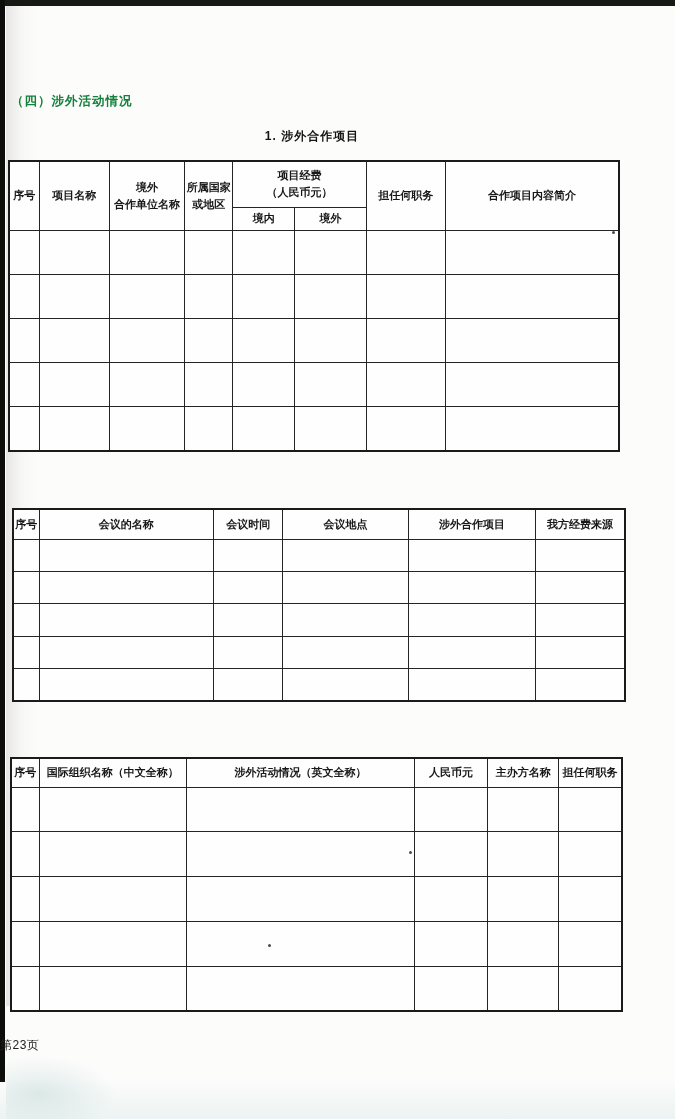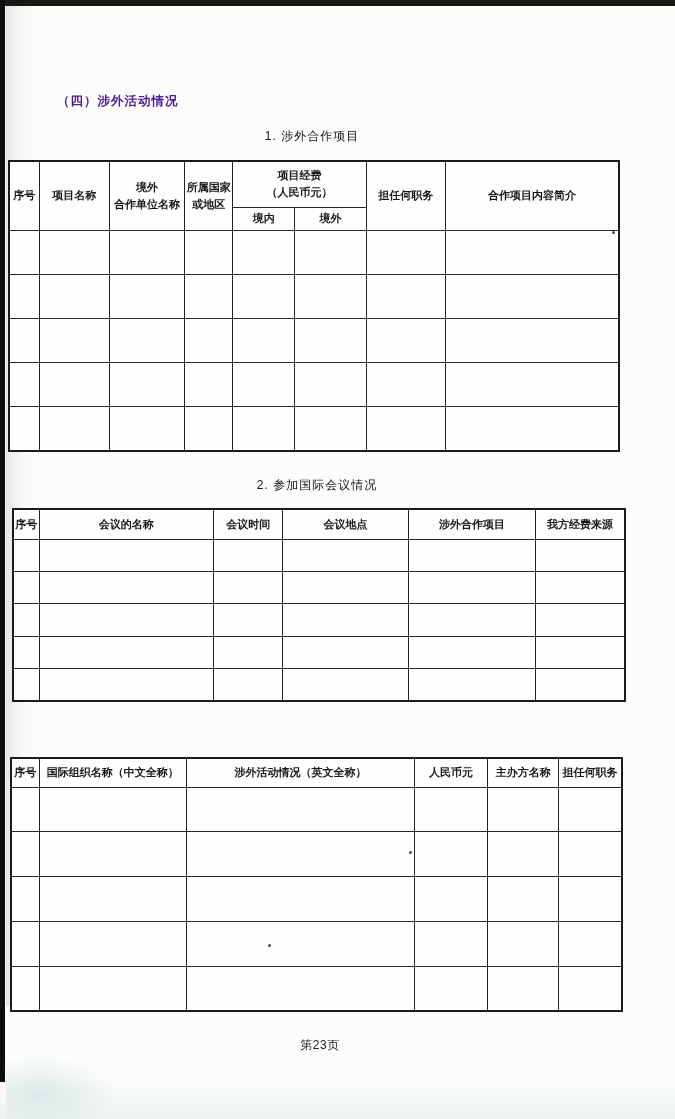--- a/index.html
+++ b/index.html
@@ -33,25 +33,25 @@
   .tint-bottom-left {
     position: absolute; left: 6px; top: 1055px; width: 110px; height: 64px;
     background: radial-gradient(ellipse at 30% 60%, rgba(198,219,218,0.55), rgba(198,219,218,0) 70%);
   }
   .speck {
     position: absolute; width: 3px; height: 3px; border-radius: 50%;
     background: #4a4a4a;
   }
   .section-heading {
     position: absolute; left: 11px; top: 93px;
-    font-size: 12.5px; font-weight: bold; letter-spacing: 1px; color: #4c1d95; margin-left: 46px;
+    font-size: 12.5px; font-weight: bold; letter-spacing: 1px; color: #15803d;
   }
   .caption {
     position: absolute; text-align: center;
-    font-size: 12px; font-weight: normal; letter-spacing: 1px; color: #141414;
+    font-size: 12px; font-weight: bold; letter-spacing: 1px; color: #141414;
   }
   .caption-1 { left: 8px;  top: 128px; width: 608px; }
   .caption-2 { left: 12px; top: 477px; width: 610px; }
   .caption-3 { left: 10px; top: 728px; width: 609px; }
   table.doc-table {
     position: absolute;
     border-collapse: collapse;
     table-layout: fixed;
     background: #fefefe;
     border: 2.2px solid #1b1b1b;
@@ -66,21 +66,21 @@
     white-space: pre-line;
     line-height: 1.55;
     padding: 0 1px;
     overflow: hidden;
   }
   .t1 { left: 8px;  top: 160px; width: 612px; }
   .t2 { left: 12px; top: 508px; width: 614px; }
   .t3 { left: 10px; top: 757px; width: 613px; }
   .footer {
     position: absolute; left: 0; top: 1037px; width: 640px;
-    text-align: center; font-size: 12px; color: #222;
+    text-align: left; font-size: 12px; color: #222;
     letter-spacing: 0.5px;
   }
 </style>
 </head>
 <body>
 
 <div class="page">
 
   <div class="edge-top"></div>
   <div class="edge-left"></div>
@@ -167,21 +167,20 @@
           <td></td>
           <td></td>
           <td></td>
           <td></td>
           <td></td>
           <td></td>
         </tr>
       </tbody>
     </table>
 
-  <div class="caption caption-2">2. 参加国际会议情况</div>
   <table class="doc-table t2">
       <colgroup>
         <col style="width: 26px;">
         <col style="width: 174px;">
         <col style="width: 69px;">
         <col style="width: 125px;">
         <col style="width: 127px;">
         <col style="width: 89px;">
       </colgroup>
       <thead>

